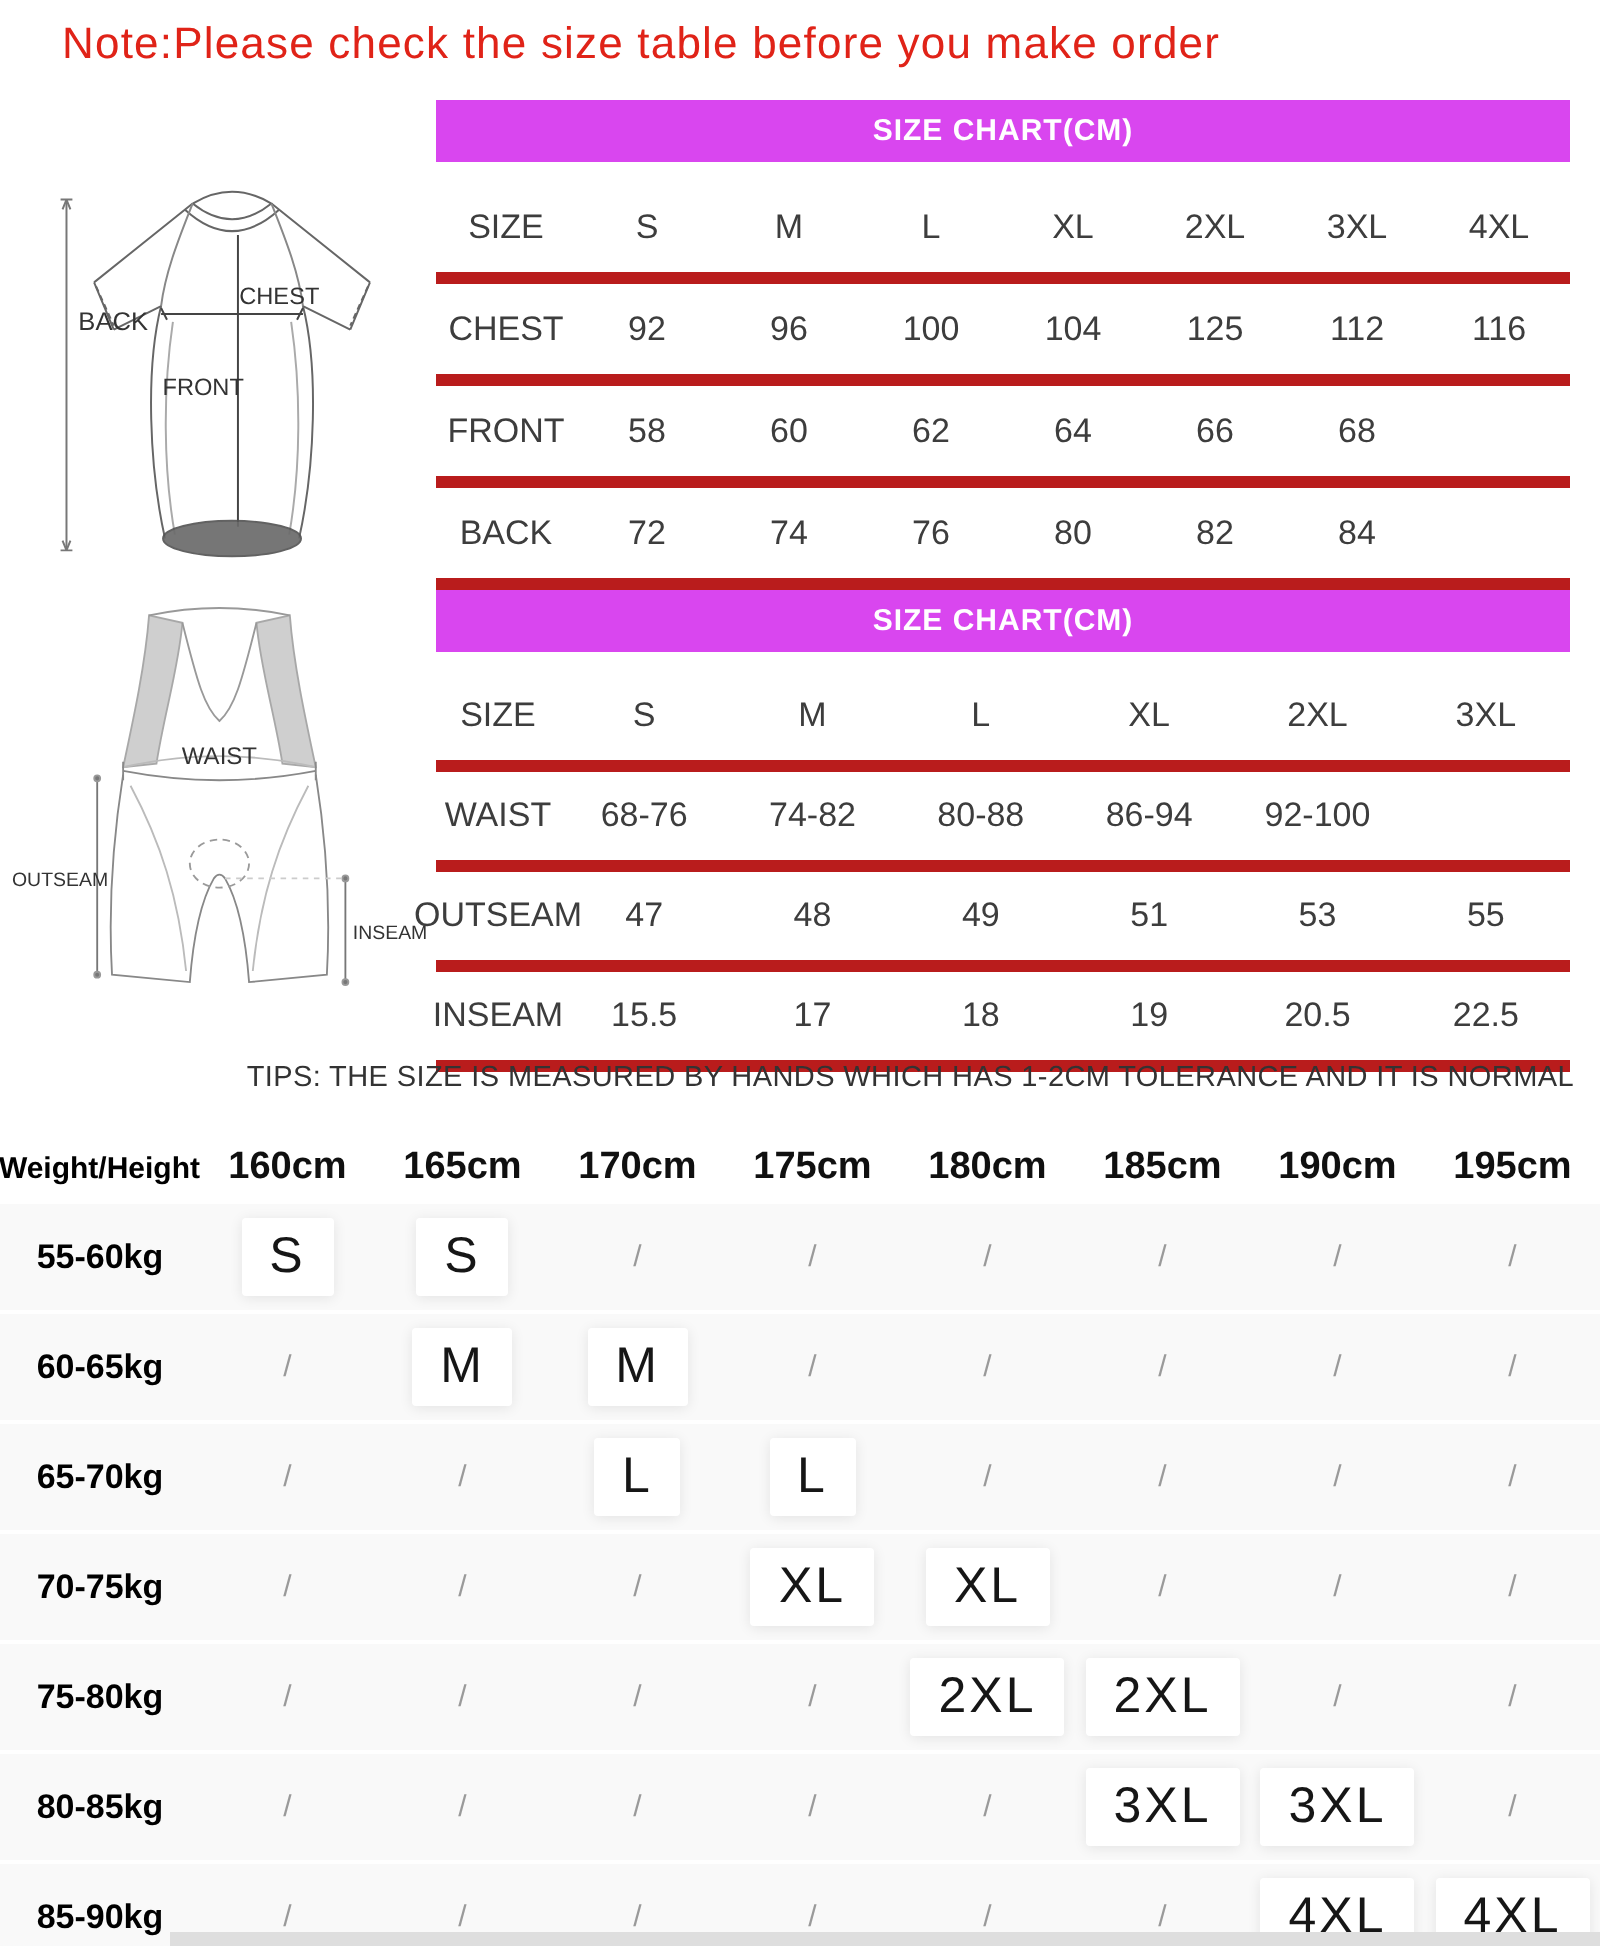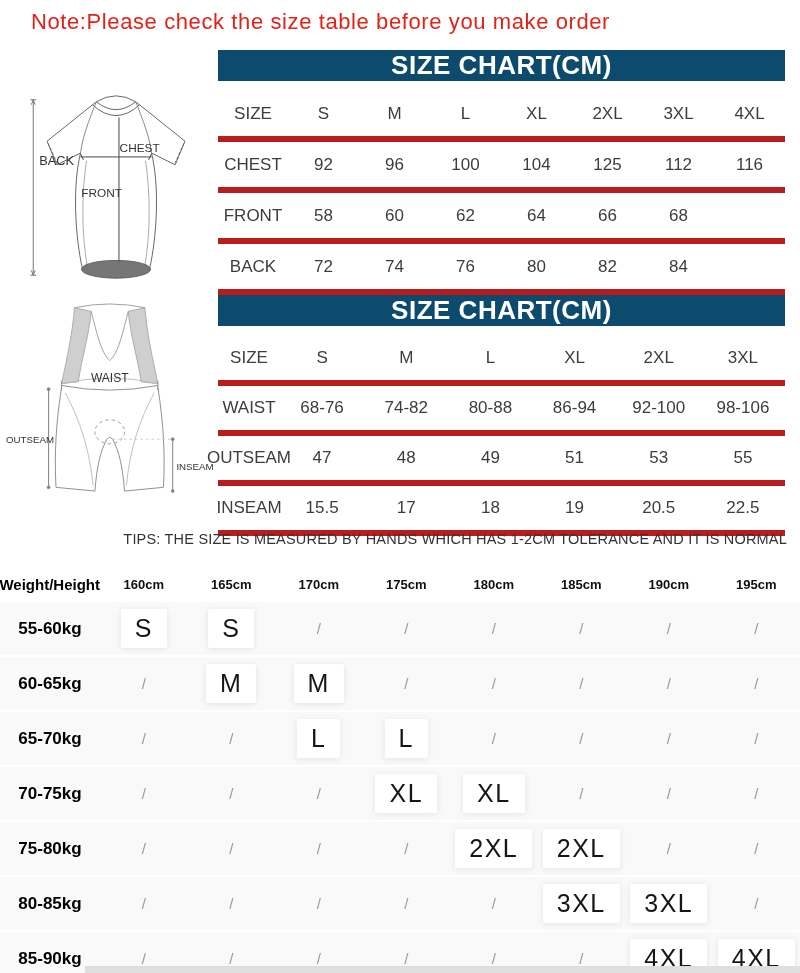--- a/index.html
+++ b/index.html
@@ -10,22 +10,22 @@
   
   .note{
     position:absolute;left:8px;top:9px;width:780px;
     font-size:22px;letter-spacing:.6px;color:#e02318;white-space:nowrap;margin-left:23px;
   }
   
   .size-chart{position:absolute;left:218px;width:567px;}
   #chart1{top:50px;}
   #chart2{top:295px;}
   .sc-title{
-    height:31px;background:#0c4a6e;color:#fff;font-weight:bold;
-    font-size:26px;line-height:31px;text-align:center;letter-spacing:.5px;
+    height:31px;background:#d946ef;color:#fff;font-weight:bold;
+    font-size:15px;line-height:31px;text-align:center;letter-spacing:.5px;
   }
   .st-rows{margin-top:10px;}
   .st-row{display:grid;height:45px;border-bottom:6px solid #b91c1c;}
   #jersey-table .st-row{grid-template-columns:70px repeat(7,1fr);}
   #shorts-table .st-row{grid-template-columns:62px repeat(6,1fr);height:44px;}
   .st-cell{
     display:flex;align-items:center;justify-content:center;
     font-size:17px;color:#3d3d3d;white-space:nowrap;
   }
   
@@ -37,21 +37,21 @@
   .tips{
     position:absolute;top:531px;right:13px;
     font-size:14.5px;color:#333;letter-spacing:.2px;white-space:nowrap;
   }
   
   #wh-table{position:absolute;left:0;top:566px;width:800px;}
   .wh-row{display:grid;grid-template-columns:100px repeat(8,1fr);align-items:center;}
   .wh-head{height:36px;}
   .wh-cell{display:flex;align-items:center;justify-content:center;white-space:nowrap;}
   .wh-corner{color:#000000;font-weight:bold;font-size:15px;justify-content:flex-end;}
-  .wh-col{font-weight:bold;font-size:13px;color:#101010;}
+  .wh-col{font-weight:bold;font-size:19px;color:#101010;}
   .wh-body-row{height:53px;background:#f9f9f9;border-bottom:2px solid #ffffff;}
   .wh-label{font-weight:bold;font-size:17px;color:#000;}
   .slash{color:#9a9a9a;font-size:15px;}
   .size-hl{
     display:inline-block;background:#ffffff;border-radius:2px;
     box-shadow:0 1px 7px rgba(0,0,0,.09);
     font-size:25px;color:#161616;letter-spacing:1.5px;line-height:1;
     padding:7px 14px;
   }
   .bottom-strip{
@@ -184,21 +184,20 @@
         <div class="st-cell">2XL</div>
         <div class="st-cell">3XL</div>
       </div>
       <div class="st-row">
         <div class="st-cell">WAIST</div>
         <div class="st-cell">68-76</div>
         <div class="st-cell">74-82</div>
         <div class="st-cell">80-88</div>
         <div class="st-cell">86-94</div>
         <div class="st-cell">92-100</div>
-        <div class="st-cell">98-106</div>
       </div>
       <div class="st-row">
         <div class="st-cell">OUTSEAM</div>
         <div class="st-cell">47</div>
         <div class="st-cell">48</div>
         <div class="st-cell">49</div>
         <div class="st-cell">51</div>
         <div class="st-cell">53</div>
         <div class="st-cell">55</div>
       </div>

